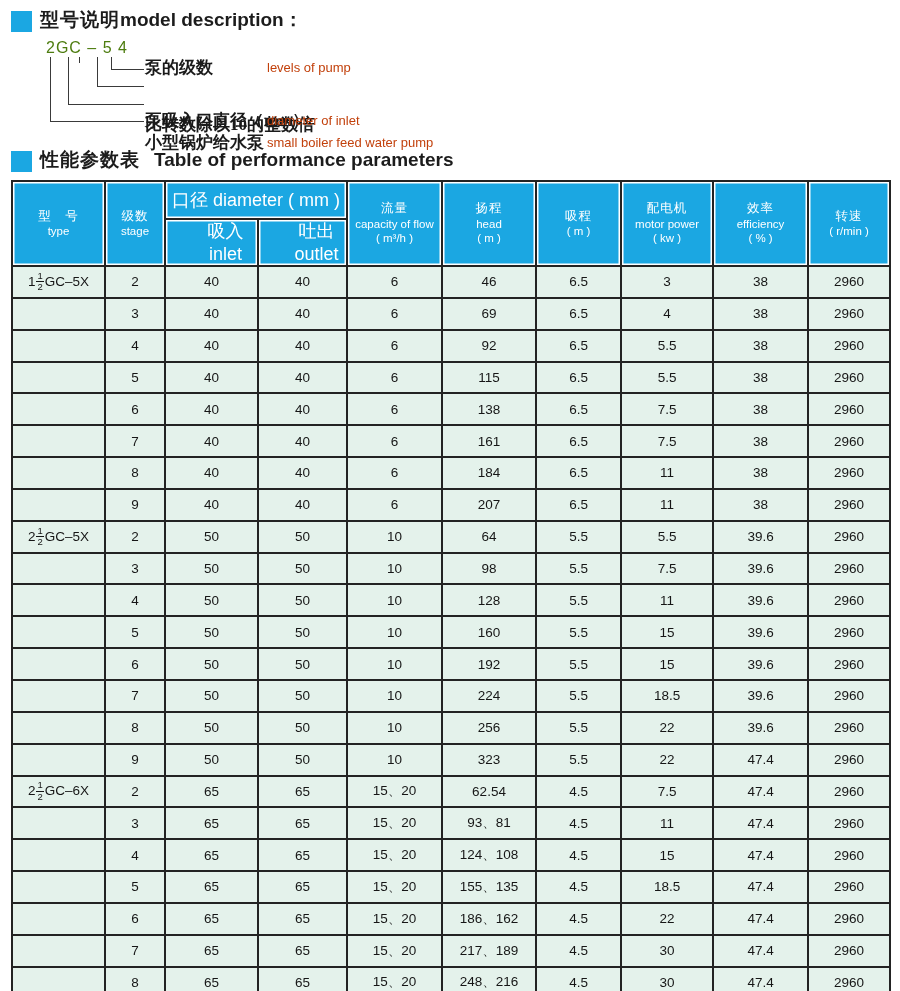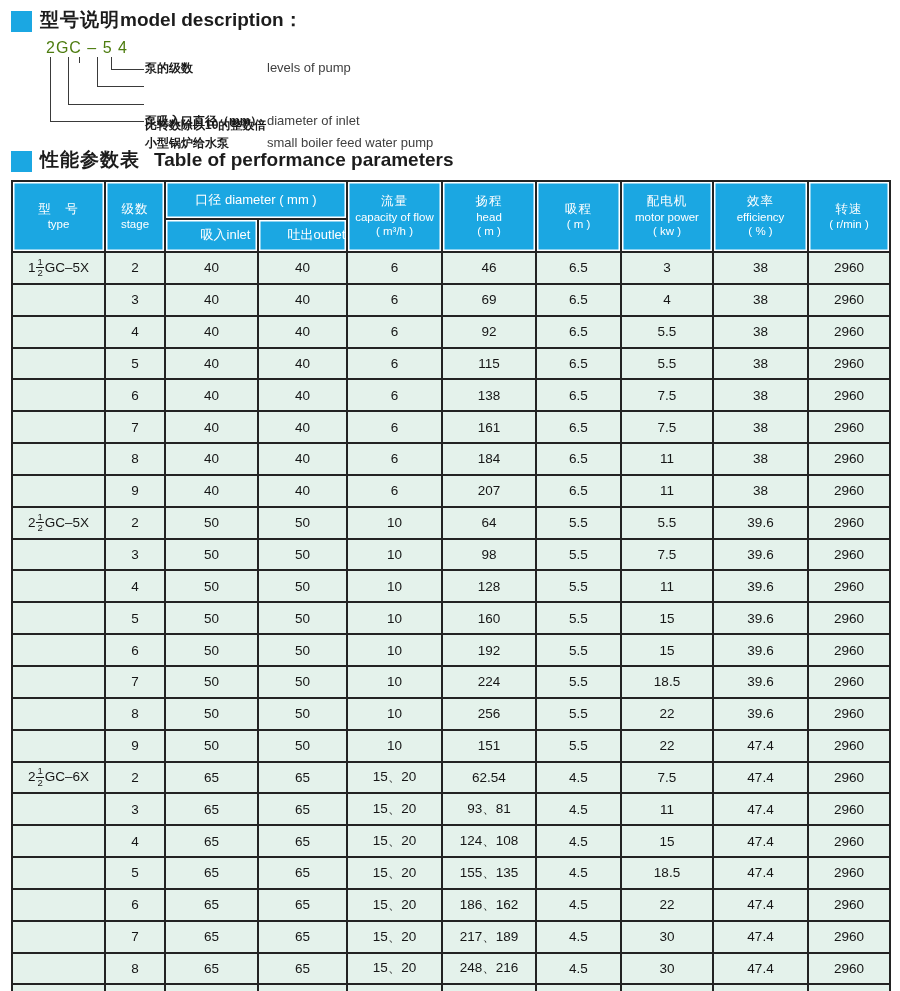--- a/index.html
+++ b/index.html
@@ -17,36 +17,36 @@
   
   .sq{position:absolute;width:21px;height:21px;background:var(--cyan);}
   .sec-title{position:absolute;left:40px;white-space:nowrap;font-weight:bold;color:#1c1c1c;}
   .sec-title .t-zh{font-size:19px;letter-spacing:1px;}
   .sec-title .t-en{font-size:19px;}
   
   .model-code{position:absolute;left:46px;top:39px;font-size:16px;color:#4d7c0f;letter-spacing:1px;white-space:nowrap;}
   .conn{position:absolute;border-left:1.5px solid #3a3a3a;border-bottom:1.5px solid #3a3a3a;}
   .tick{position:absolute;border-left:1.5px solid #3a3a3a;}
   .legend-row{position:absolute;left:0;right:0;height:16px;line-height:16px;}
-  .lg-zh{position:absolute;left:145px;font-size:12px;font-weight:bold;white-space:nowrap;color:#1a1a1a;}
-  .lg-en{position:absolute;left:267px;font-size:13px;white-space:nowrap;color:#404040;}
+  .lg-zh{position:absolute;left:145px;font-size:17px;font-weight:bold;white-space:nowrap;color:#1a1a1a;font-family:Liberation Serif, serif;}
+  .lg-en{position:absolute;left:267px;font-size:13px;white-space:nowrap;color:#c2410c;}
   
   table{
     position:absolute;left:11px;top:180px;width:878px;
     border-collapse:collapse;table-layout:fixed;
   }
   th,td{border:2px solid var(--border);text-align:center;vertical-align:middle;padding:0;overflow:hidden;}
   thead th{
     background:var(--cyan);color:#fff;font-weight:normal;line-height:1.25;
     box-shadow:inset 0 0 0 1.5px #fff;
   }
   thead tr.h1 th{height:36px;}
   thead tr.h2 th{height:31px;padding-left:28px;}
   .h-zh{display:block;font-size:12.5px;letter-spacing:1px;}
-  .h-line{display:block;font-size:13px;}
+  .h-line{display:block;font-size:18px;}
   .h-en{display:block;font-size:11.5px;letter-spacing:0;}
   .h-unit{display:block;font-size:11.5px;}
   tbody td{background:var(--row-bg);font-size:13.5px;color:var(--ink);height:29.85px;}
   td.model-cell{font-size:13.5px;white-space:nowrap;}
   .frac{display:inline-block;vertical-align:-4px;font-size:9.5px;line-height:1.1;text-align:center;margin:0 1px;}
   .frac .num{display:block;border-bottom:1px solid var(--ink);padding:0 1px;}
   .frac .den{display:block;}
 </style>
 </head>
 <body>
@@ -329,21 +329,21 @@
         <td>22</td>
         <td>39.6</td>
         <td>2960</td>
       </tr>
       <tr>
         <td class="model-cell"></td>
         <td>9</td>
         <td>50</td>
         <td>50</td>
         <td>10</td>
-        <td>151</td>
+        <td>323</td>
         <td>5.5</td>
         <td>22</td>
         <td>47.4</td>
         <td>2960</td>
       </tr>
       <tr>
         <td class="model-cell"><span>2</span><span class="frac"><span class="num">1</span><span class="den">2</span></span><span>GC–6X</span></td>
         <td>2</td>
         <td>65</td>
         <td>65</td>

